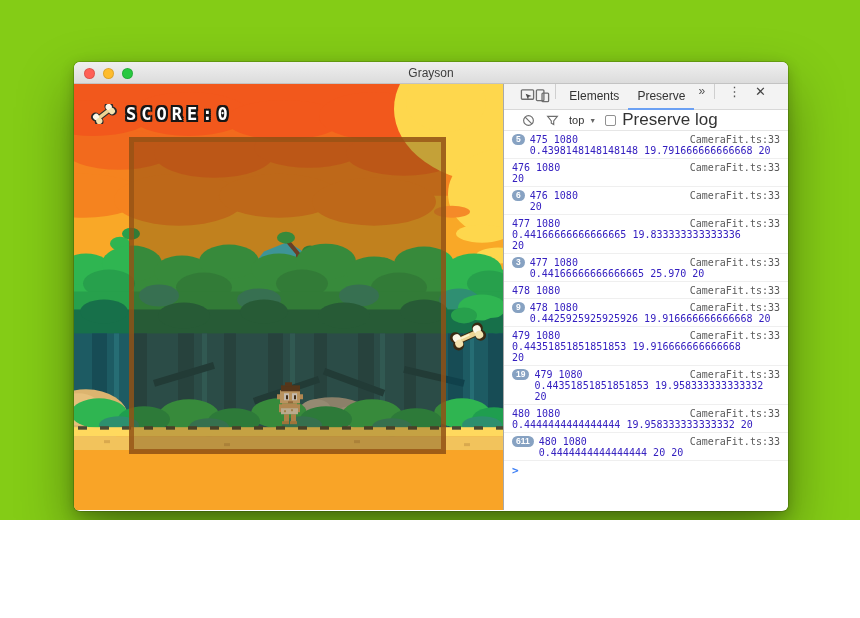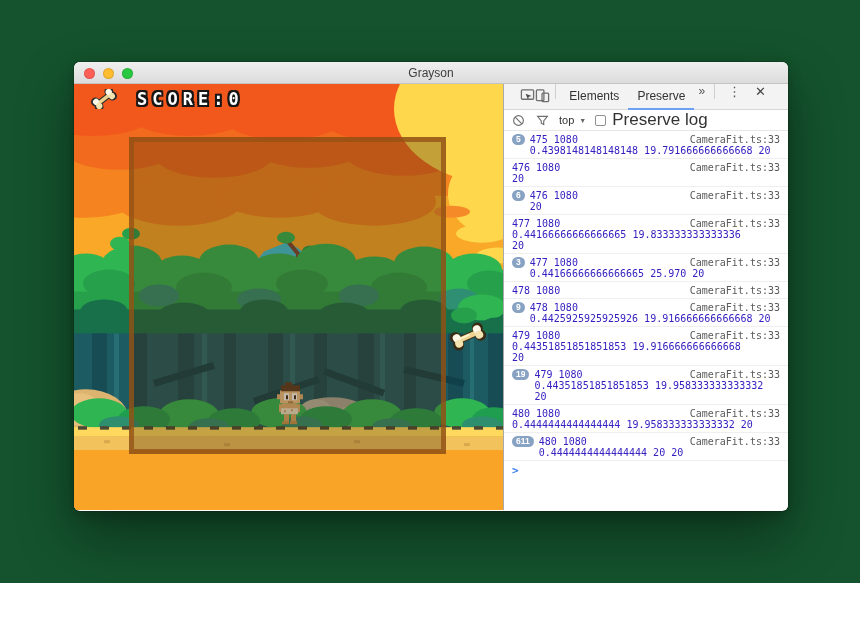--- a/index.html
+++ b/index.html
@@ -1,55 +1,55 @@
 <!DOCTYPE html>
 <html style="--traffic_red: #ff5f57; --traffic_yellow: #febc2e; --traffic_green: #28c840; --tab_underline: #6ba0f3; --console_text: #3520c0; --source_link: #5a5a5a; --badge_bg: #87a2c2; --prompt_blue: #3d7ff5; --score_banner: #f2581c;"><head>
 <meta charset="utf-8">
 <style>
   html,body{margin:0;padding:0;background:#ffffff;}
   *{box-sizing:border-box;}
-  .stage{position:relative;width:860px;height:583px;background:#14532d;overflow:hidden;
+  .stage{position:relative;width:860px;height:520px;background:#84cc16;overflow:hidden;
          font-family:"Liberation Sans",sans-serif;}
   
   .window{position:absolute;left:74px;top:62px;width:714px;height:449px;border-radius:6px;
           overflow:hidden;background:#fff;
           box-shadow:0 26px 55px rgba(0,0,0,.38),0 4px 14px rgba(0,0,0,.22),0 0 0 1px rgba(0,0,0,.15);}
   .titlebar{position:relative;height:22px;background:linear-gradient(#efefef,#dcdcdc);
             border-bottom:1px solid #c3c3c3;display:flex;align-items:center;}
   .traffic{position:absolute;left:10px;top:0;height:22px;display:flex;align-items:center;gap:8px;}
   .tl{width:11px;height:11px;border-radius:50%;display:inline-block;}
   .tl.red{background:var(--traffic_red);border:1px solid rgba(0,0,0,.12);}
   .tl.yellow{background:var(--traffic_yellow);border:1px solid rgba(0,0,0,.12);}
   .tl.green{background:var(--traffic_green);border:1px solid rgba(0,0,0,.12);}
   .title{flex:1;text-align:center;font-size:12px;color:#3d3d3d;}
   .content{display:flex;height:426px;}
   
   .game{position:relative;width:429px;height:426px;overflow:hidden;flex:none;}
   .game svg{display:block;}
-  .score-bar{position:absolute;top:5px;left:16px;display:flex;align-items:center;gap:19px;}
+  .score-bar{position:absolute;top:20px;left:16px;display:flex;align-items:center;gap:8px;}
   .score-text{font-family:"DejaVu Sans Mono",monospace;font-weight:bold;font-size:17px;
               letter-spacing:5px;color:#ffffff;
               text-shadow:2px 0 #161616,-2px 0 #161616,0 2px #161616,0 -2px #161616,
                           2px 2px #161616,-2px -2px #161616,2px -2px #161616,-2px 2px #161616;}
   .overlay-rect{position:absolute;left:55px;top:53px;width:317px;height:317px;
                 background:rgba(76,48,12,.32);border:5px solid rgba(150,82,20,.78);}
   
   .devtools{flex:1;display:flex;flex-direction:column;background:#fff;border-left:1px solid #a9a9a9;min-width:0;}
   .dt-tabbar{height:26px;background:#f3f3f3;border-bottom:1px solid #d8d8d8;display:flex;
              align-items:flex-start;padding:0 16px;flex:none;}
   .dt-iconbtn{width:22px;height:22px;display:flex;align-items:center;justify-content:center;cursor:pointer;}
   .dt-sep{width:1px;height:15px;background:#cfcfcf;margin:0 5px;}
   .dt-tab{padding:0 9px;font-size:12px;color:#333;height:25px;line-height:25px;cursor:pointer;}
   .dt-tab.active{border-bottom:2px solid var(--tab_underline);height:26px;}
   .dt-more{font-size:12px;color:#555;padding:0 4px;cursor:pointer;}
   .dt-right{margin-left:auto;display:flex;align-items:center;}
   .dt-menu{font-size:13px;color:#555;padding:0 8px;cursor:pointer;letter-spacing:0;}
   .dt-close{font-size:13px;color:#444;padding:0 6px;cursor:pointer;}
   .dt-toolbar{height:21px;background:#fff;border-bottom:1px solid #e6e6e6;display:flex;
-              align-items:center;padding:0 7px;gap:9px;flex:none;}
+              align-items:center;padding:0 17px;gap:9px;flex:none;}
   .ctx{display:flex;align-items:center;gap:5px;font-size:11px;color:#333;cursor:pointer;}
   .ctx .caret{font-size:7px;color:#666;}
   .cb{width:11px;height:11px;border:1px solid #919191;border-radius:2px;background:#fff;cursor:pointer;}
   .cb-label{font-size:17px;color:#333;margin-left:-3px;}
   .dt-log{flex:1;overflow:hidden;font-family:"DejaVu Sans Mono",monospace;font-size:10px;
           line-height:11px;color:var(--console_text);}
   .entry{display:flex;align-items:flex-start;padding:2.5px 8px;border-bottom:1px solid #efefef;}
   .badge{flex:none;background:var(--badge_bg);color:#fff;font-family:"Liberation Sans",sans-serif;
          font-size:8.5px;font-weight:bold;height:11px;line-height:11px;padding:0 4px;
          border-radius:7px;margin-right:5px;min-width:4px;text-align:center;}

